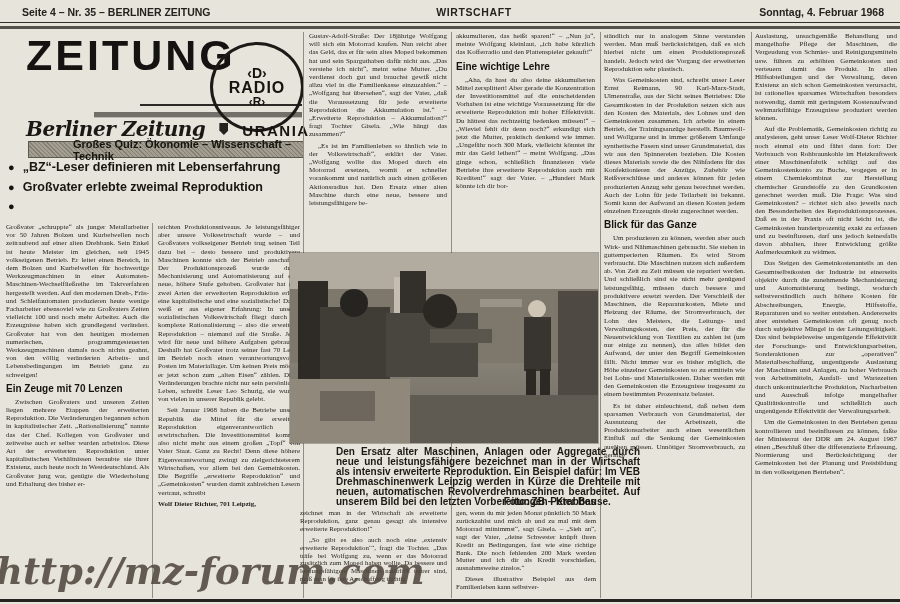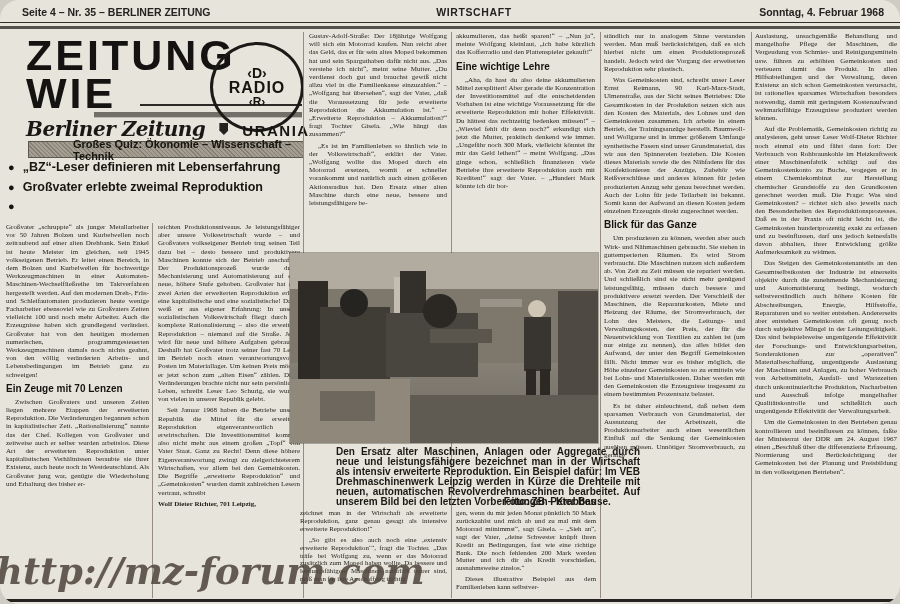--- a/index.html
+++ b/index.html
@@ -1,17 +1,17 @@
 <!DOCTYPE html>
 <html><head>
 <meta charset="utf-8">
 <style>
   html,body{margin:0;padding:0;background:#cfccc4;}
   .page{position:relative;width:900px;height:604px;background:#e7e4dc;overflow:hidden;
-        font-family:"Liberation Serif",serif;color:#1d1c18;border-radius:19px;}
+        font-family:"Liberation Serif",serif;color:#1d1c18;}
   
   .hdr{position:absolute;top:5px;left:0;width:900px;height:16px;
        font-family:"Liberation Sans",sans-serif;font-weight:bold;font-size:10.5px;color:#23221e;}
   .hdr-l{position:absolute;left:22px;top:1px;}
   .hdr-c{position:absolute;left:0;top:1px;width:100%;text-align:center;letter-spacing:.6px;margin-left:24px;}
   .hdr-r{position:absolute;right:16px;top:1px;}
   .rule-thin{position:absolute;left:0;top:22px;width:900px;height:1px;background:#32302b;}
   .rule-thick{position:absolute;left:0;top:26px;width:900px;height:3px;background:#3a3832;opacity:.85;}
   .rule-bottom{position:absolute;left:0;top:599px;width:900px;height:3px;background:#24231f;}
   .vrule{position:absolute;width:1px;background:#938d80;}
@@ -82,21 +82,20 @@
 
   <div class="hdr">
     <span class="hdr-l">Seite 4 – Nr. 35 – BERLINER ZEITUNG</span>
     <span class="hdr-c">WIRTSCHAFT</span>
     <span class="hdr-r">Sonntag, 4. Februar 1968</span>
   </div>
   <div class="rule-thin"></div>
   <div class="rule-thick"></div>
 
   <div class="mast-title t1">ZEITUNG</div>
-  <div class="mast-title t2">WIE</div>
   <div class="wie-line"></div>
   <div class="grain-bar"></div>
 
   <div class="radio-logo">
     <span class="rl-top">‹D›</span>
     <span class="rl-mid">RADIO</span>
     <span class="rl-bot">‹R›</span>
   </div>
 
   <div class="brand-row">

